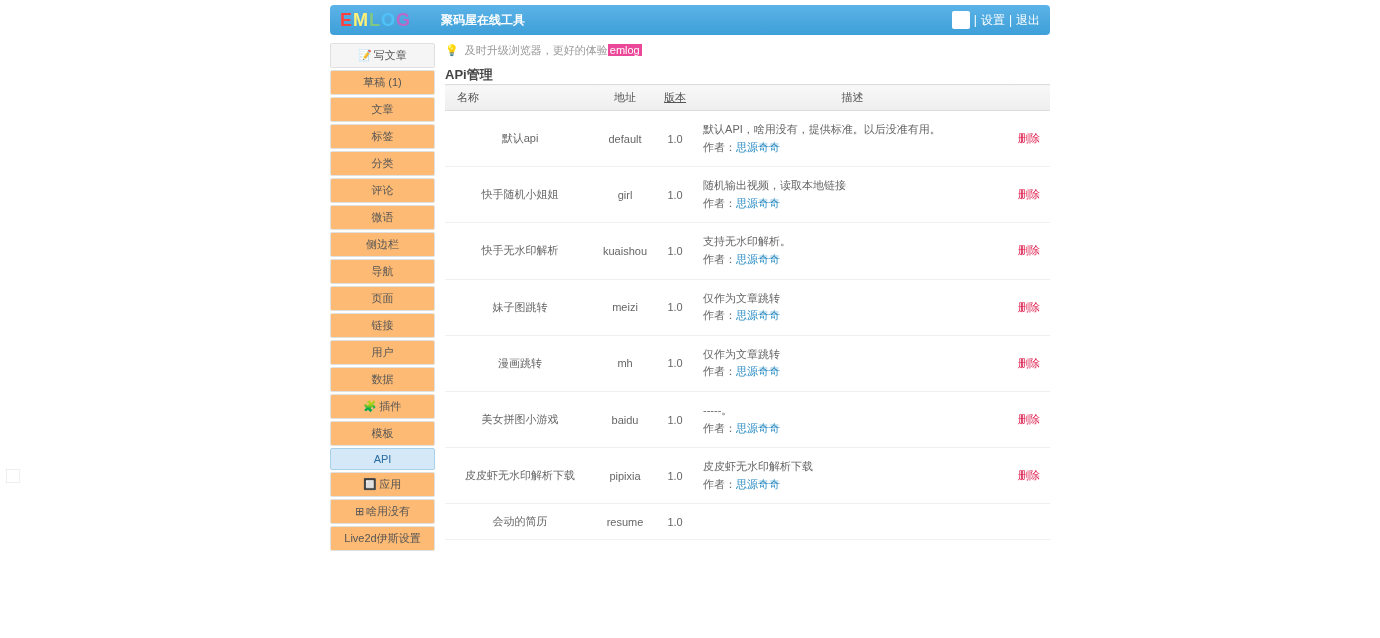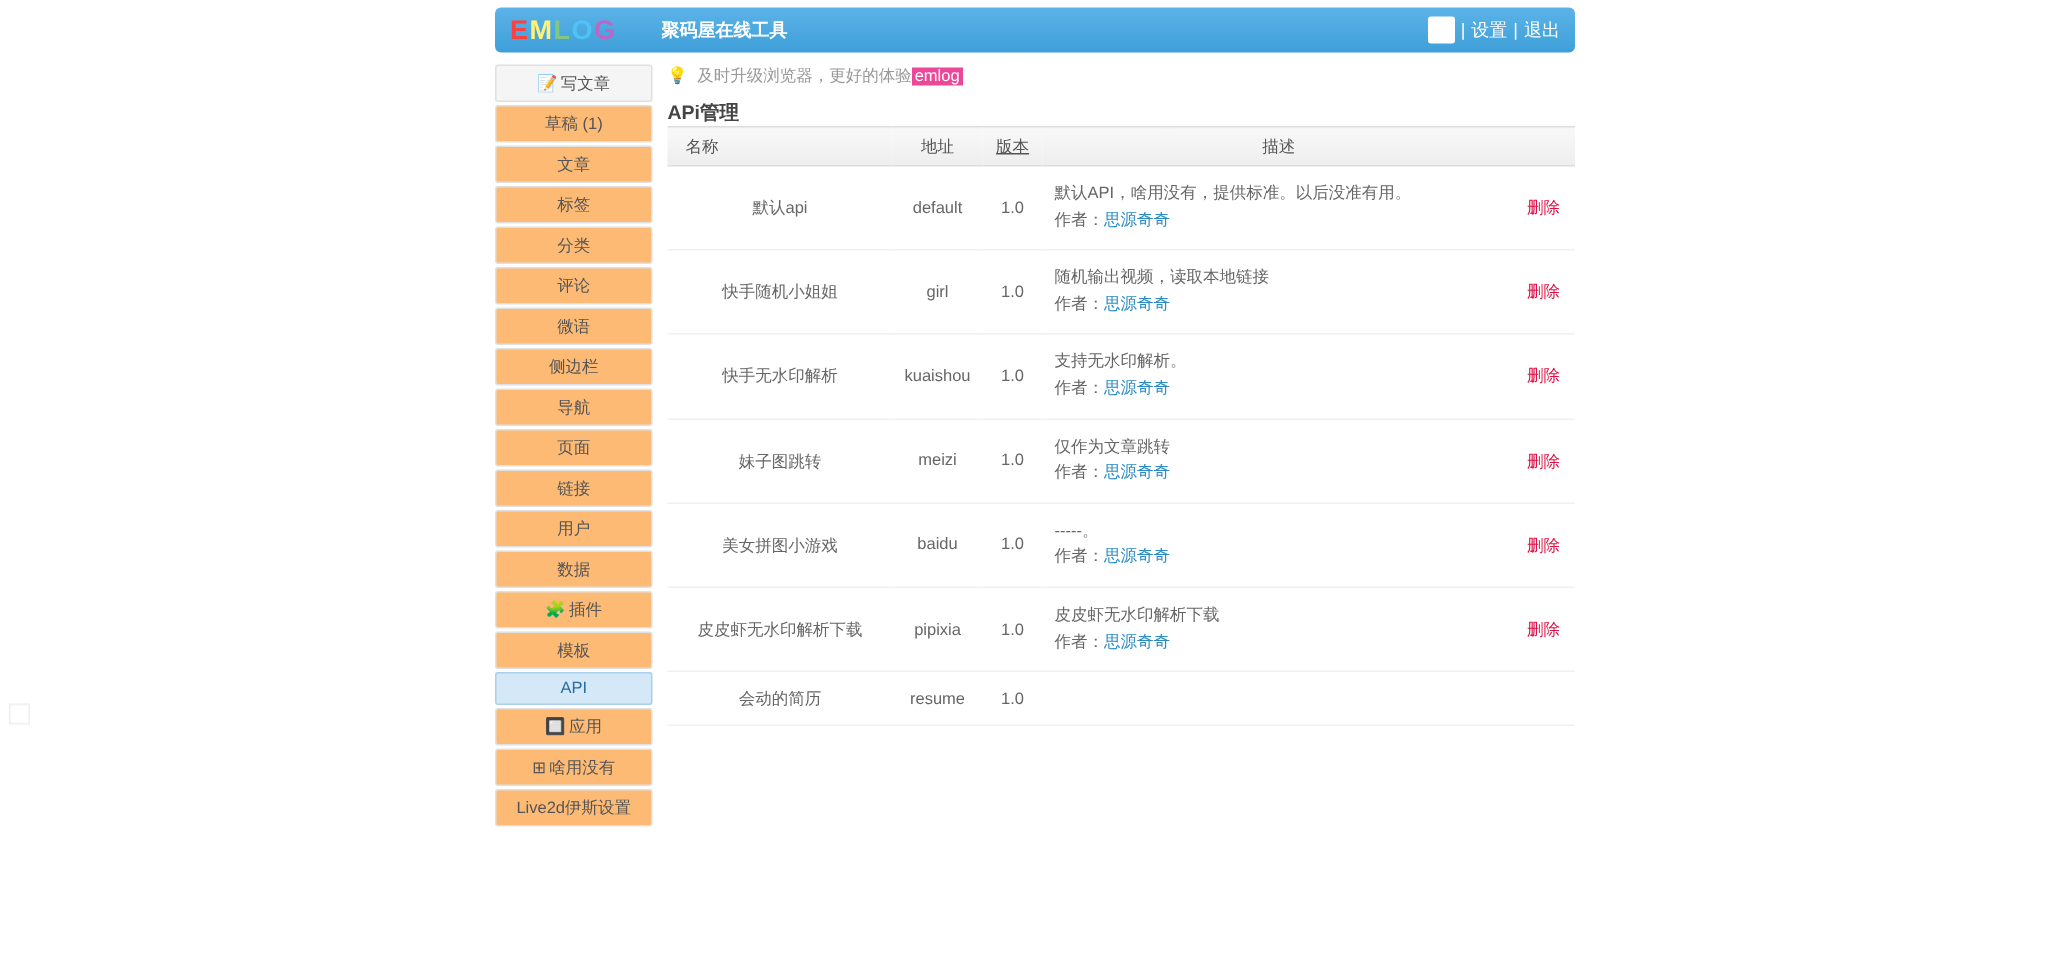--- a/index.html
+++ b/index.html
@@ -131,20 +131,30 @@
             <td class="name">妹子图跳转</td>
             <td class="addr">meizi</td>
             <td class="ver">1.0</td>
             <td class="desc">
               <div>仅作为文章跳转</div>
               <div><span>作者：</span><a class="author-link">思源奇奇</a></div>
             </td>
             <td><a class="del-link">删除</a></td>
           </tr>
           <tr>
+            <td class="name">漫画跳转</td>
+            <td class="addr">mh</td>
+            <td class="ver">1.0</td>
+            <td class="desc">
+              <div>仅作为文章跳转</div>
+              <div><span>作者：</span><a class="author-link">思源奇奇</a></div>
+            </td>
+            <td><a class="del-link">删除</a></td>
+          </tr>
+          <tr>
             <td class="name">美女拼图小游戏</td>
             <td class="addr">baidu</td>
             <td class="ver">1.0</td>
             <td class="desc">
               <div>-----。</div>
               <div><span>作者：</span><a class="author-link">思源奇奇</a></div>
             </td>
             <td><a class="del-link">删除</a></td>
           </tr>
           <tr>

